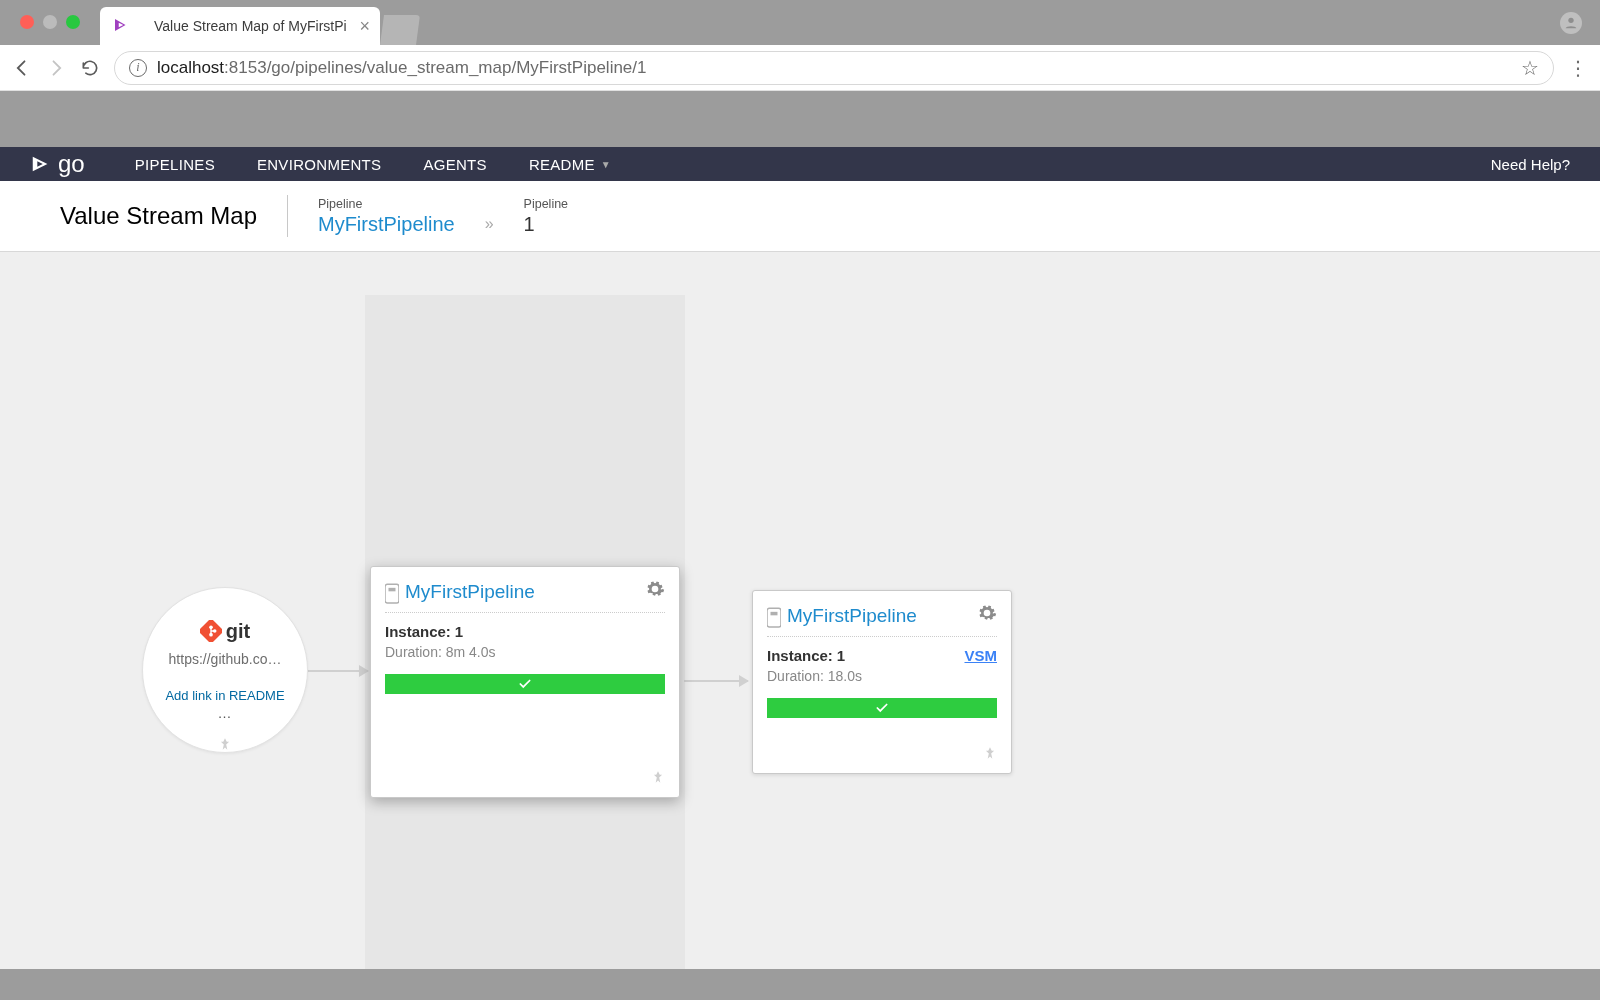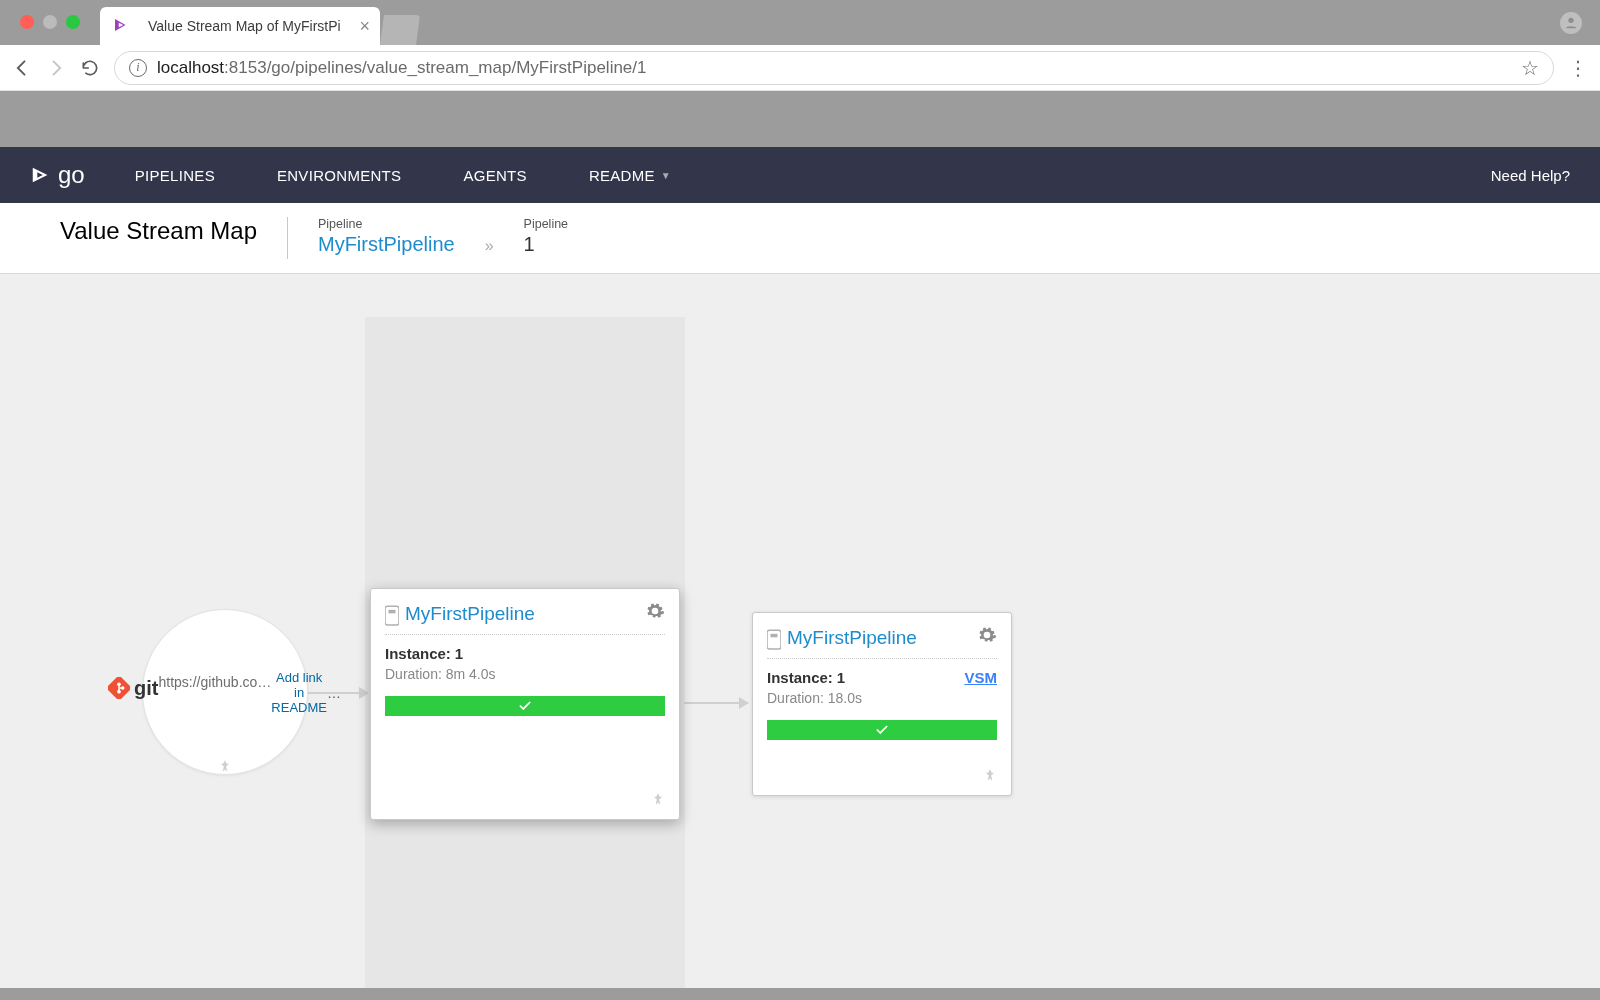--- a/index.html
+++ b/index.html
@@ -4,58 +4,58 @@
 <style>
 * { margin:0; padding:0; box-sizing:border-box; font-family:-apple-system,BlinkMacSystemFont,"Segoe UI",Helvetica,Arial,sans-serif; }
 body { width:1600px; height:1000px; background:#9c9c9c; overflow:hidden; }
 
 
 .browser-chrome { position:relative; height:147px; }
 .tab-strip { height:45px; background:#9c9c9c; display:flex; align-items:flex-end; padding-left:10px; }
 .traffic-lights { display:flex; gap:9px; padding:15px 10px 0 10px; align-self:flex-start; }
 .tl { width:14px; height:14px; border-radius:50%; }
 .tl-red{background:#ff5f57}.tl-yel{background:#bbb}.tl-grn{background:#28c840}
-.tab { background:#fff; width:280px; height:38px; border-top-left-radius:6px; border-top-right-radius:6px; display:flex; align-items:center; padding:0 12px; gap:18px; font-size:14px; color:#3c3c3c; margin-left:10px; position:relative;}
+.tab { background:#fff; width:280px; height:38px; border-top-left-radius:6px; border-top-right-radius:6px; display:flex; align-items:center; padding:0 12px; gap:24px; font-size:14px; color:#3c3c3c; margin-left:10px; position:relative;}
 .tab-close{color:#888;font-size:18px;position:absolute;right:10px;}
 .tab-favicon svg{width:18px;height:18px}
 .new-tab-stub{width:40px;height:30px;background:#b5b5b5;margin-left:0px;border-top-right-radius:4px;position:relative;top:0;clip-path:polygon(10% 0,100% 0,90% 100%,0 100%);}
 .addr-bar{background:#fff;height:46px;display:flex;align-items:center;padding:0 12px;gap:14px;border-bottom:1px solid #e0e0e0}
 .nav-btn{width:20px;height:20px;color:#6b6b6b;display:flex;align-items:center;justify-content:center}
 .nav-btn.dis{color:#c4c4c4}
 .url-field{flex:1;height:34px;border:1px solid #d8d8d8;border-radius:20px;display:flex;align-items:center;padding:0 14px;font-size:17px;color:#202020;gap:10px}
 .url-host{color:#202020}.url-path{color:#6b6b6b}
 .info-circ{width:18px;height:18px;border:1.5px solid #6b6b6b;border-radius:50%;display:flex;align-items:center;justify-content:center;font-size:12px;color:#6b6b6b;font-family:serif;font-style:italic}
 .star-icon,.menu-dots{color:#6b6b6b;font-size:20px}
 .profile-circle{position:absolute;right:18px;top:12px;width:22px;height:22px;border-radius:50%;background:#bfbfbf;display:flex;align-items:center;justify-content:center}
 
 
-.go-nav{height:56px;background:#33364a;display:flex;align-items:center;padding:12px 30px;color:#fff}
+.go-nav{height:34px;background:#33364a;display:flex;align-items:center;padding:12px 30px;color:#fff}
 .go-logo{display:flex;align-items:center;gap:6px;font-size:24px;font-weight:300;margin-right:50px}
 .go-logo svg{width:22px;height:22px}
-.go-nav-items{display:flex;gap:62px;font-size:15px;letter-spacing:.3px}
+.go-nav-items{display:flex;gap:42px;font-size:15px;letter-spacing:.3px}
 .go-nav-item{display:flex;align-items:center;gap:6px;cursor:pointer}
 .nav-caret{font-size:10px;color:#aaa}
 .need-help{margin-left:auto;font-size:15px}
 
 
-.vsm-header{background:#fff;border-bottom:1px solid #d8d8d8;padding:14px 60px;display:flex;align-items:flex-start;gap:30px}
+.vsm-header{background:#fff;border-bottom:1px solid #d8d8d8;padding:14px 60px;display:flex;align-items:center;gap:30px}
 .vsm-title{font-size:24px;color:#000}
 .vsep{width:1px;height:42px;background:#c8c8c8}
 .crumb-col{display:flex;flex-direction:column;gap:2px}
 .crumb-label{font-size:12.5px;color:#555}
 .crumb-val{font-size:20px;color:#1e8bcd}
 .crumb-val.plain{color:#333}
 .crumb-sep{font-size:16px;color:#aaa;align-self:flex-end;padding-bottom:4px}
 
 
 .vsm-canvas{background:#efefef;height:calc(1000px - 147px - 52px - 72px - 12px);position:relative;overflow:hidden}
 .vsm-lane{position:absolute;left:365px;top:43px;width:320px;height:680px;background:#e6e6e6}
 
 
-.git-node{position:absolute;left:142px;top:335px;width:166px;height:166px;border-radius:50%;background:#fff;border:1px solid #e2e2e2;box-shadow:0 1px 3px rgba(0,0,0,.06);display:flex;flex-direction:row;align-items:center;justify-content:center;padding:14px;text-align:center}
+.git-node{position:absolute;left:142px;top:335px;width:166px;height:166px;border-radius:50%;background:#fff;border:1px solid #e2e2e2;box-shadow:0 1px 3px rgba(0,0,0,.06);display:flex;flex-direction:column;align-items:center;justify-content:center;padding:14px;text-align:center}
 .git-logo{display:flex;align-items:center;gap:4px;font-size:20px;font-weight:700;color:#333;margin-bottom:8px}
 .git-logo svg{width:22px;height:22px}
 .git-url{font-size:14px;color:#6d6d6d;margin-bottom:21px}
 .git-msg{font-size:13px;color:#0369a1}
 .git-more{font-size:14px;color:#555;letter-spacing:1px;margin-top:2px}
 .git-pin{position:absolute;bottom:-2px;left:50%;transform:translateX(-50%);color:#c8c8c8;font-size:15px}
 
 
 .pipe-card{position:absolute;background:#fff;border:1px solid #c9c9c9;border-radius:3px;box-shadow:0 2px 6px rgba(0,0,0,.18);padding:12px 14px}
 .pipe-card.first{left:370px;top:314px;width:310px;height:232px;box-shadow:0 4px 14px rgba(0,0,0,.28)}

